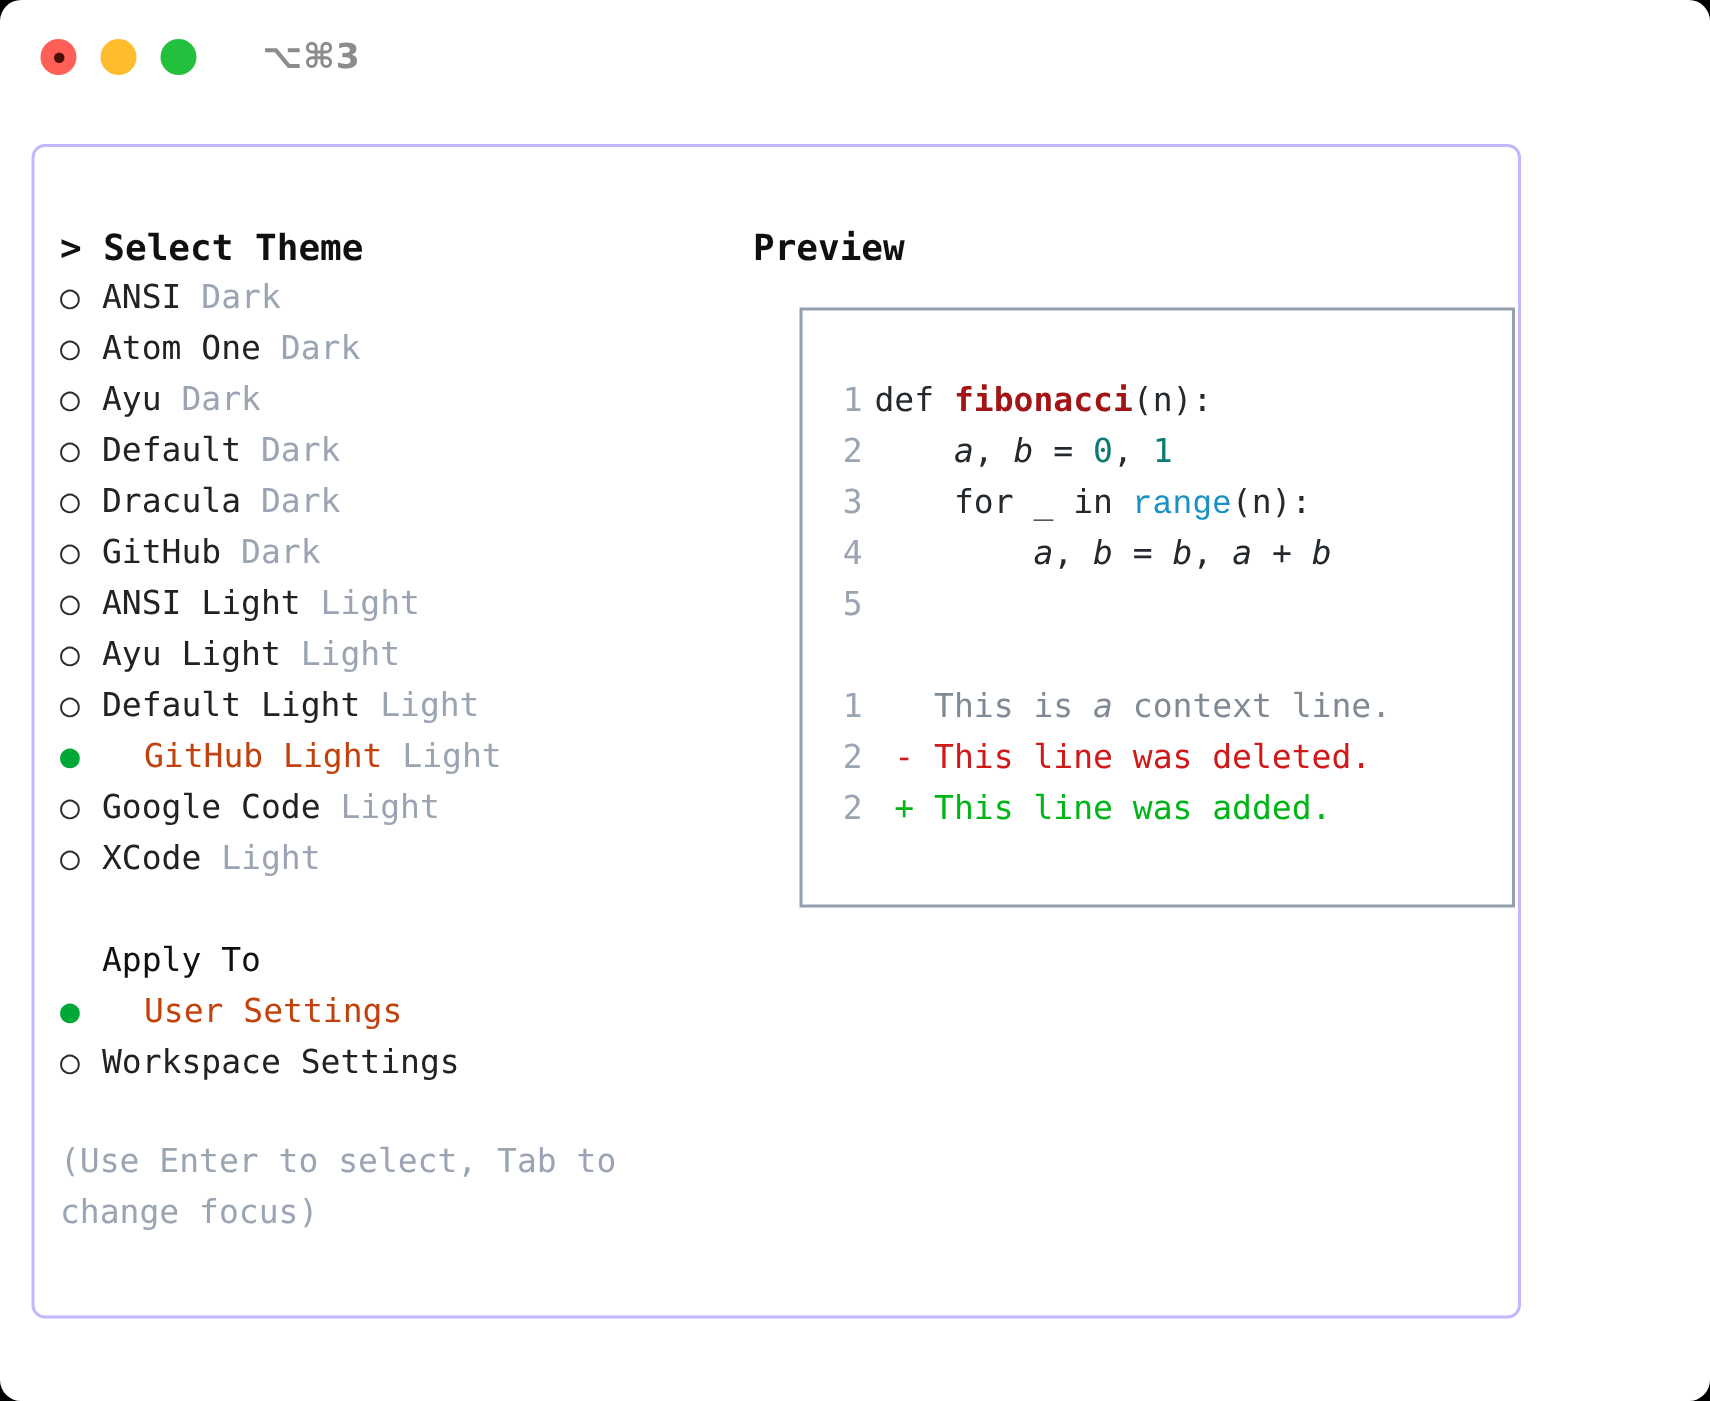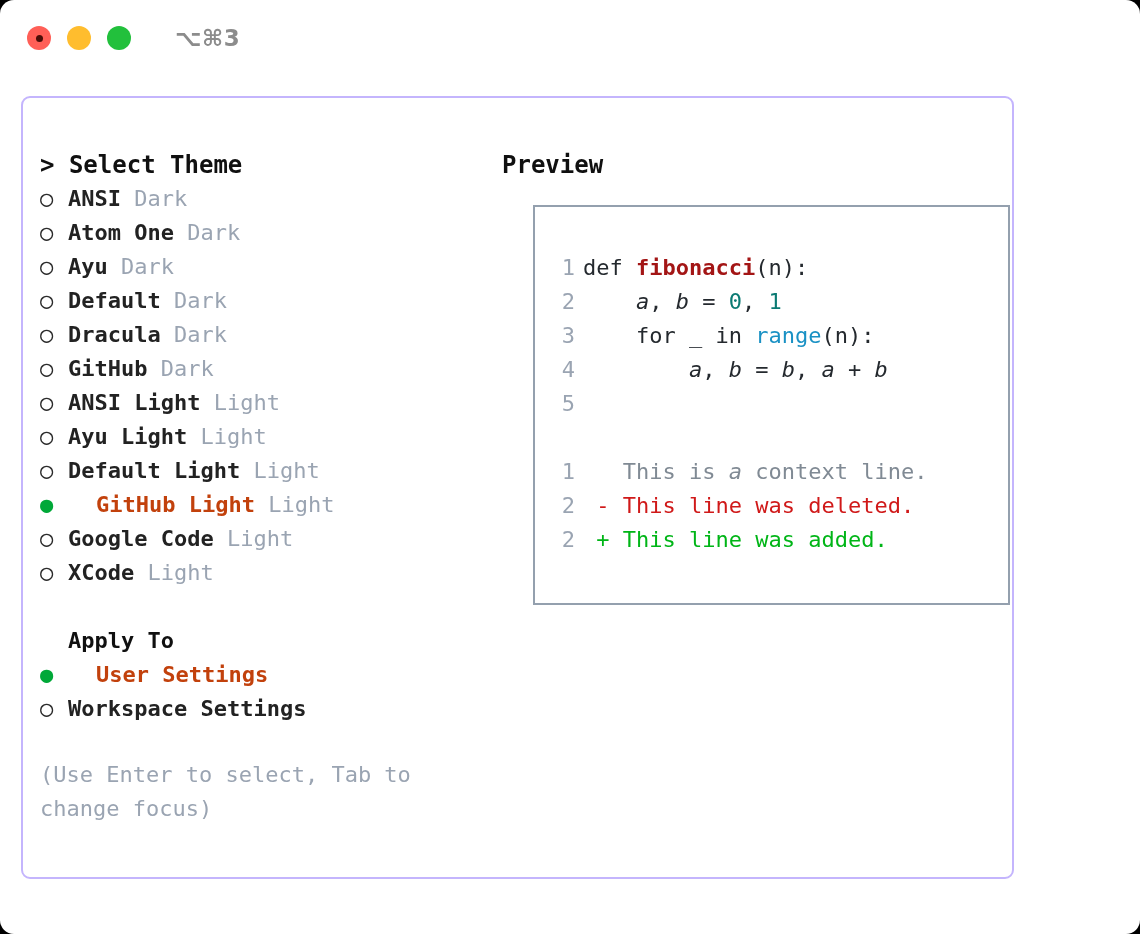--- a/index.html
+++ b/index.html
@@ -94,21 +94,21 @@
     white-space: pre;
   }
   .bullet {
     width: 28px;
     flex: 0 0 28px;
     font-size: 22px;
     line-height: 34px;
     color: #2b2b2b;
   }
   .bullet.filled { color: #00a838; }
-  .opt-label { color: #222222; font-weight: bold; }
+  .opt-label { color: #222222; }
   .opt-row.selected .opt-label { color: #c2410c; margin-left: 28px; }
   .opt-suffix { color: #9aa4b2; }
 
   .section-head {
     display: flex;
     align-items: flex-end;
     line-height: 34px;
     font-size: 22px;
     white-space: pre;
   }
@@ -151,21 +151,21 @@
     width: 48px;
     flex: 0 0 48px;
     text-align: right;
     color: #9aa4b2;
     padding-right: 8px;
   }
   .code-text { color: #24292e; }
 
   .tok-fn     { color: #a31515; font-weight: bold; }
   .tok-num    { color: #0b7a73; }
-  .tok-builtin{ color: #1a91c4; }
+  .tok-builtin{ color: #1a91c4; font-family: Liberation Mono, monospace; }
   .tok-var    { font-style: italic; }
 
   .diff-ctx { color: #808a94; }
   .diff-del { color: #d01919; }
   .diff-add { color: #00b517; margin-top: 40px; }
 </style>
 </head>
 <body>
 
 <div class="window">

